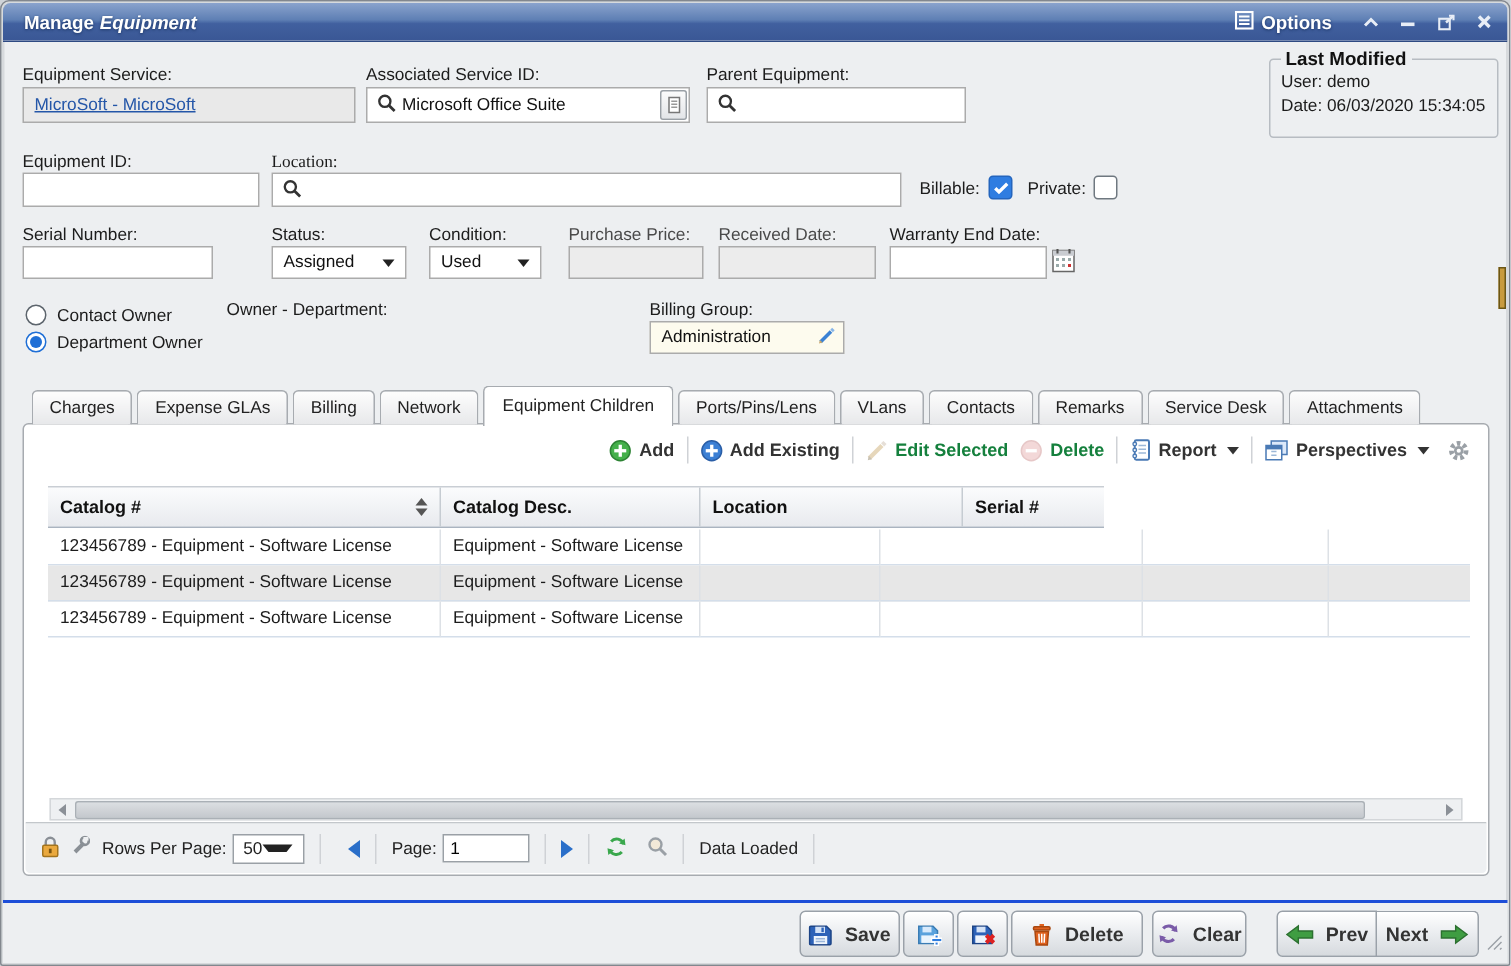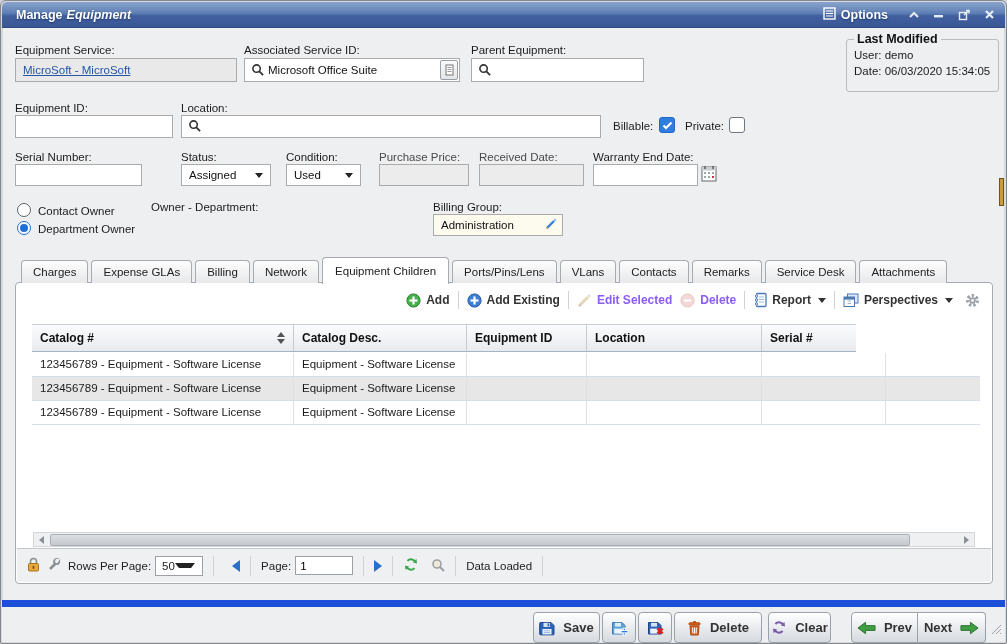--- a/index.html
+++ b/index.html
@@ -55,21 +55,21 @@
     border-radius:4px 4px 0 0; white-space:nowrap;
   }
   .tab.active { background:#fff; padding:7px 12px 7px; position:relative; top:1px; z-index:5; font-size:11.5px; }
   .panel {
     position:absolute; left:14px; top:281px; width:978px; height:302px;
     background:#fff; border:1px solid #a7abb0; border-radius:4px; z-index:2;
   }
   
   .gtoolbar { position:absolute; top:8px; right:12px; display:flex; align-items:center; gap:8px; }
   .tbi { display:flex; align-items:center; gap:5px; font-size:12px; font-weight:bold; color:#333; cursor:pointer; white-space:nowrap; }
-  .tbi.disabled { color:#8b5cf6; cursor:default; }
+  .tbi.disabled { color:#15803d; cursor:default; }
   .tbi.disabled svg { opacity:.45; }
   .tbsep { width:1px; height:18px; background:#cfd2d6; }
   .dd-caret { width:0; height:0; border-left:4px solid transparent; border-right:4px solid transparent; border-top:5px solid #333; margin-left:2px; }
   
   .thead { position:absolute; left:16px; top:41px; height:28px; display:flex;
     background:linear-gradient(#fbfcfd,#e8eaee); border-top:1px solid #c9ced4; border-bottom:1px solid #aab4c0; }
   .th { font-size:12px; font-weight:bold; color:#111; padding:6px 0 0 8px; border-right:1px solid #c6ccd2; position:relative; }
   .sort { position:absolute; right:8px; top:7px; display:flex; flex-direction:column; gap:2px; cursor:pointer; }
   .sort i { width:0; height:0; border-left:4px solid transparent; border-right:4px solid transparent; display:block; }
   .sort .up { border-bottom:5px solid #555; } .sort .dn { border-top:5px solid #555; }
@@ -86,21 +86,21 @@
   .gfooter { position:absolute; left:1px; right:1px; bottom:1px; height:34px; background:#eef0f2;
     border-top:1px solid #c3c7cb; border-radius:0 0 3px 3px; display:flex; align-items:center; font-size:11.5px; color:#222; }
   .gfooter .sep { width:1px; height:20px; background:#cfd2d6; margin:0 10px; }
   .pager-arrow { cursor:pointer; display:inline-flex; }
   .pa-l { width:0;height:0;border-top:6px solid transparent;border-bottom:6px solid transparent;border-right:8px solid #2a6fc9; }
   .pa-r { width:0;height:0;border-top:6px solid transparent;border-bottom:6px solid transparent;border-left:8px solid #2a6fc9; }
   .ftsel { width:48px; height:20px; border:1px solid #9aa0a6; background:#fff; display:inline-flex; align-items:center; font-size:11.5px; margin-left:4px; cursor:pointer; }
   .ftsel span { flex:1; padding-left:6px; }
   input.pg { width:58px; height:19px; border:1px solid #9aa0a6; font-size:11.5px; padding:0 4px; margin-left:4px; font-family:"Liberation Sans",sans-serif; }
   
-  .btmbar { position:absolute; left:1px; right:1px; bottom:1px; height:42px; background:#edeff1; border-top:7px solid #1d4ed8; }
+  .btmbar { position:absolute; left:1px; right:1px; bottom:1px; height:42px; background:#edeff1; border-top:2px solid #1d4ed8; }
   .btn {
     position:absolute; top:5px; height:31px; display:flex; align-items:center; justify-content:center; gap:8px;
     background:linear-gradient(#ffffff,#eceef1 45%,#d6dade); border:1px solid #9aa1a9; border-radius:4px;
     font-size:13px; font-weight:bold; color:#333; cursor:pointer; box-shadow:inset 0 1px 0 #fff;
   }
   .edge-marker { position:absolute; right:2px; top:177px; width:5px; height:28px; background:#c89b3f; border:1px solid #6b5616; }
   .grip { position:absolute; right:3px; bottom:3px; cursor:nwse-resize; }
 </style>
 </head>
 <body>
@@ -184,21 +184,21 @@
 
   <fieldset class="lastmod">
     <legend>Last Modified</legend>
     <div class="ln">User: demo</div>
     <div class="ln">Date: 06/03/2020 15:34:05</div>
   </fieldset>
 
   <div class="lbl" style="left:14px; top:101px;">Equipment ID:</div>
   <input class="txt" style="left: 14px; top: 114px; width: 158px; height: 23px;" value="">
 
-  <div class="lbl" style="left:180px; top:101px;">Location:</div>
+  <div class="lbl" style="left:180px; top:101px;font-family:Liberation Serif, serif;">Location:</div>
   <div class="box" style="left:180px; top:114px; width:420px; height:23px;">
     <span class="mag"><svg width="13" height="13" viewBox="0 0 14 14">
           <circle cx="6" cy="6" r="4" fill="none" stroke="#333" stroke-width="1.7"></circle>
           <line x1="9" y1="9" x2="13" y2="13" stroke="#333" stroke-width="2"></line>
         </svg></span>
     <span></span>
   </div>
 
   <div class="lbl" style="left:612px; top:119px;">Billable:</div>
   <div class="cb checked" style="left:658px; top:116px;">
@@ -353,21 +353,20 @@
 
     <div class="thead">
       <div class="th" style="width:262px;">
         <span>Catalog #</span>
         <span class="sort">
             <i class="up"></i>
             <i class="dn"></i>
           </span>
       </div>
       <div class="th" style="width:173px;">Catalog Desc.</div>
-      <div class="th" style="width:120px;">Equipment ID</div>
       <div class="th" style="width:175px;">Location</div>
       <div class="th" style="width:94px; border-right:none;">Serial #</div>
     </div>
 
     <div class="trow" style="top:70px;">
       <div class="td" style="width:262px;">123456789 - Equipment - Software License</div>
       <div class="td" style="width:173px;">Equipment - Software License</div>
       <div class="td" style="width:120px;"></div>
       <div class="td" style="width:175px;"></div>
       <div class="td" style="width:124px;"></div>

